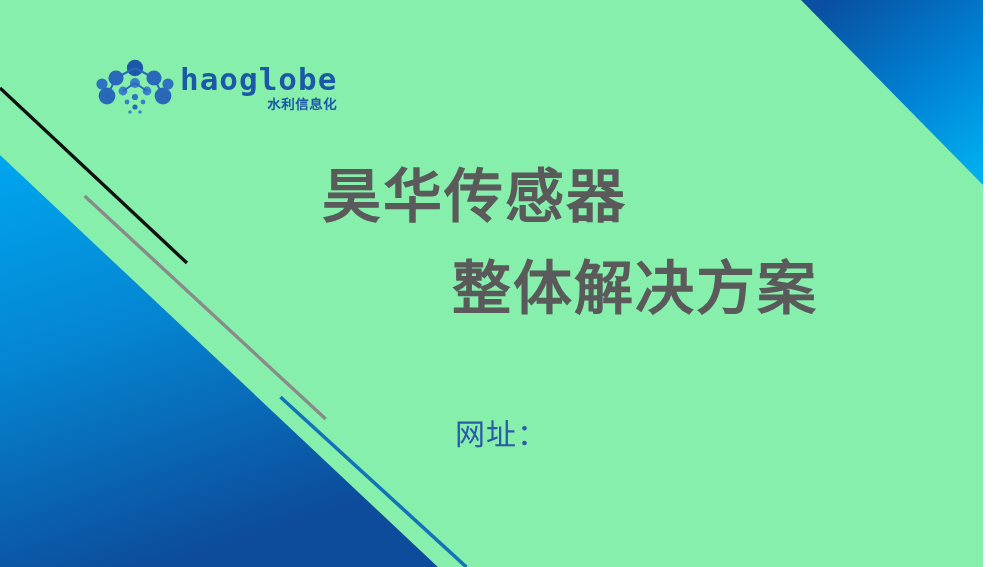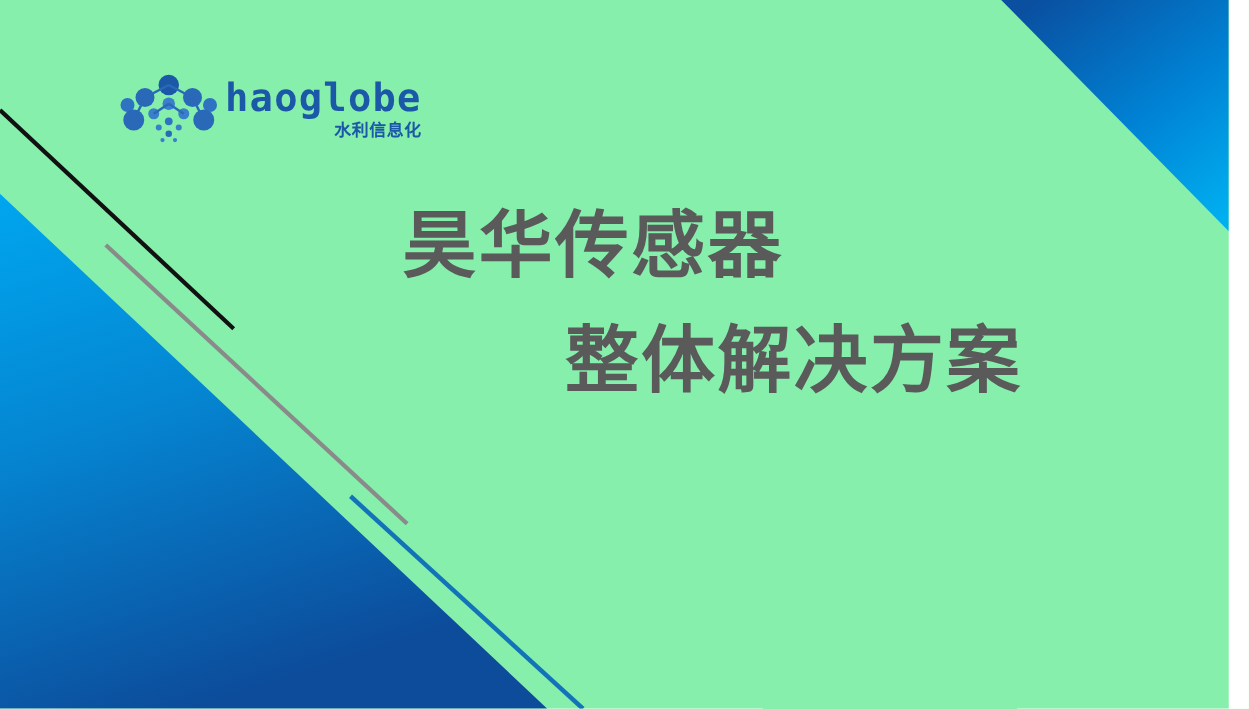--- a/index.html
+++ b/index.html
@@ -174,15 +174,16 @@
       <div class="logo-sub">水利信息化</div>
     </div>
   </div>
 
   <div class="title-block">
     <div class="title-line title-line-1">昊华传感器</div>
     <div class="title-line title-line-2">整体解决方案</div>
   </div>
 
   <div class="site-block">
+    <span class="site-label">网址：</span>
   </div>
 
 </div>
 
 </body></html>

